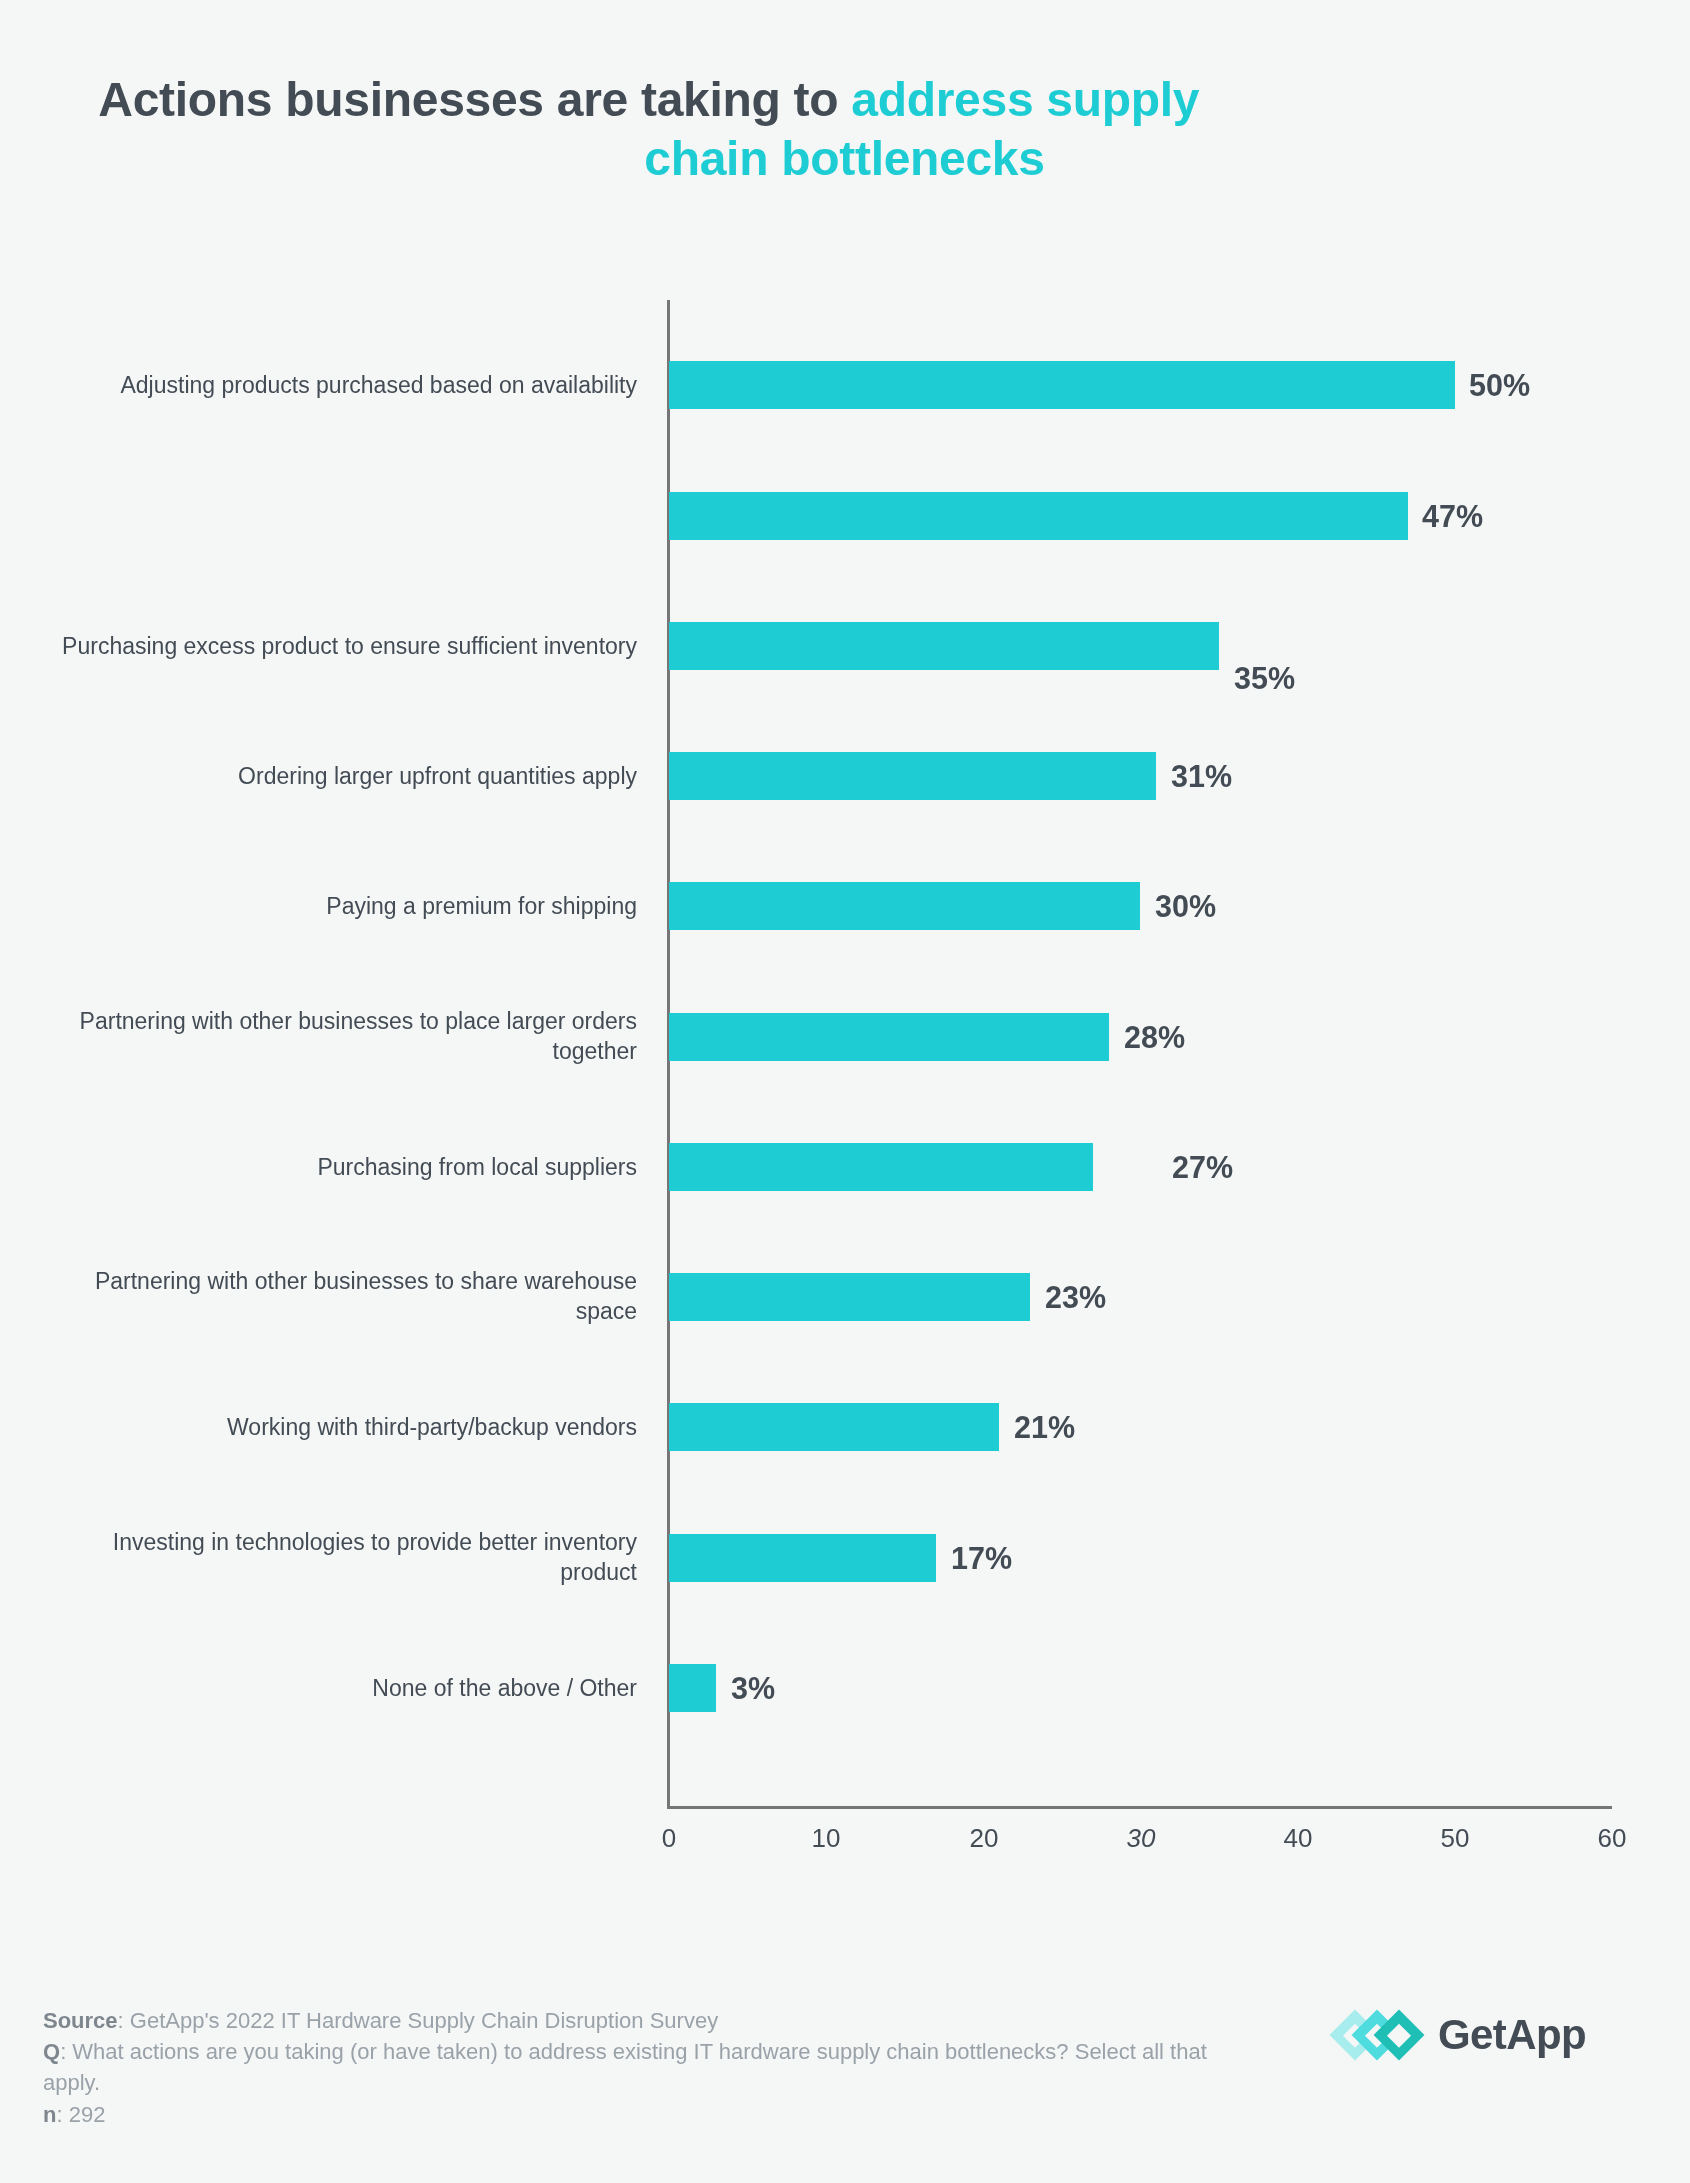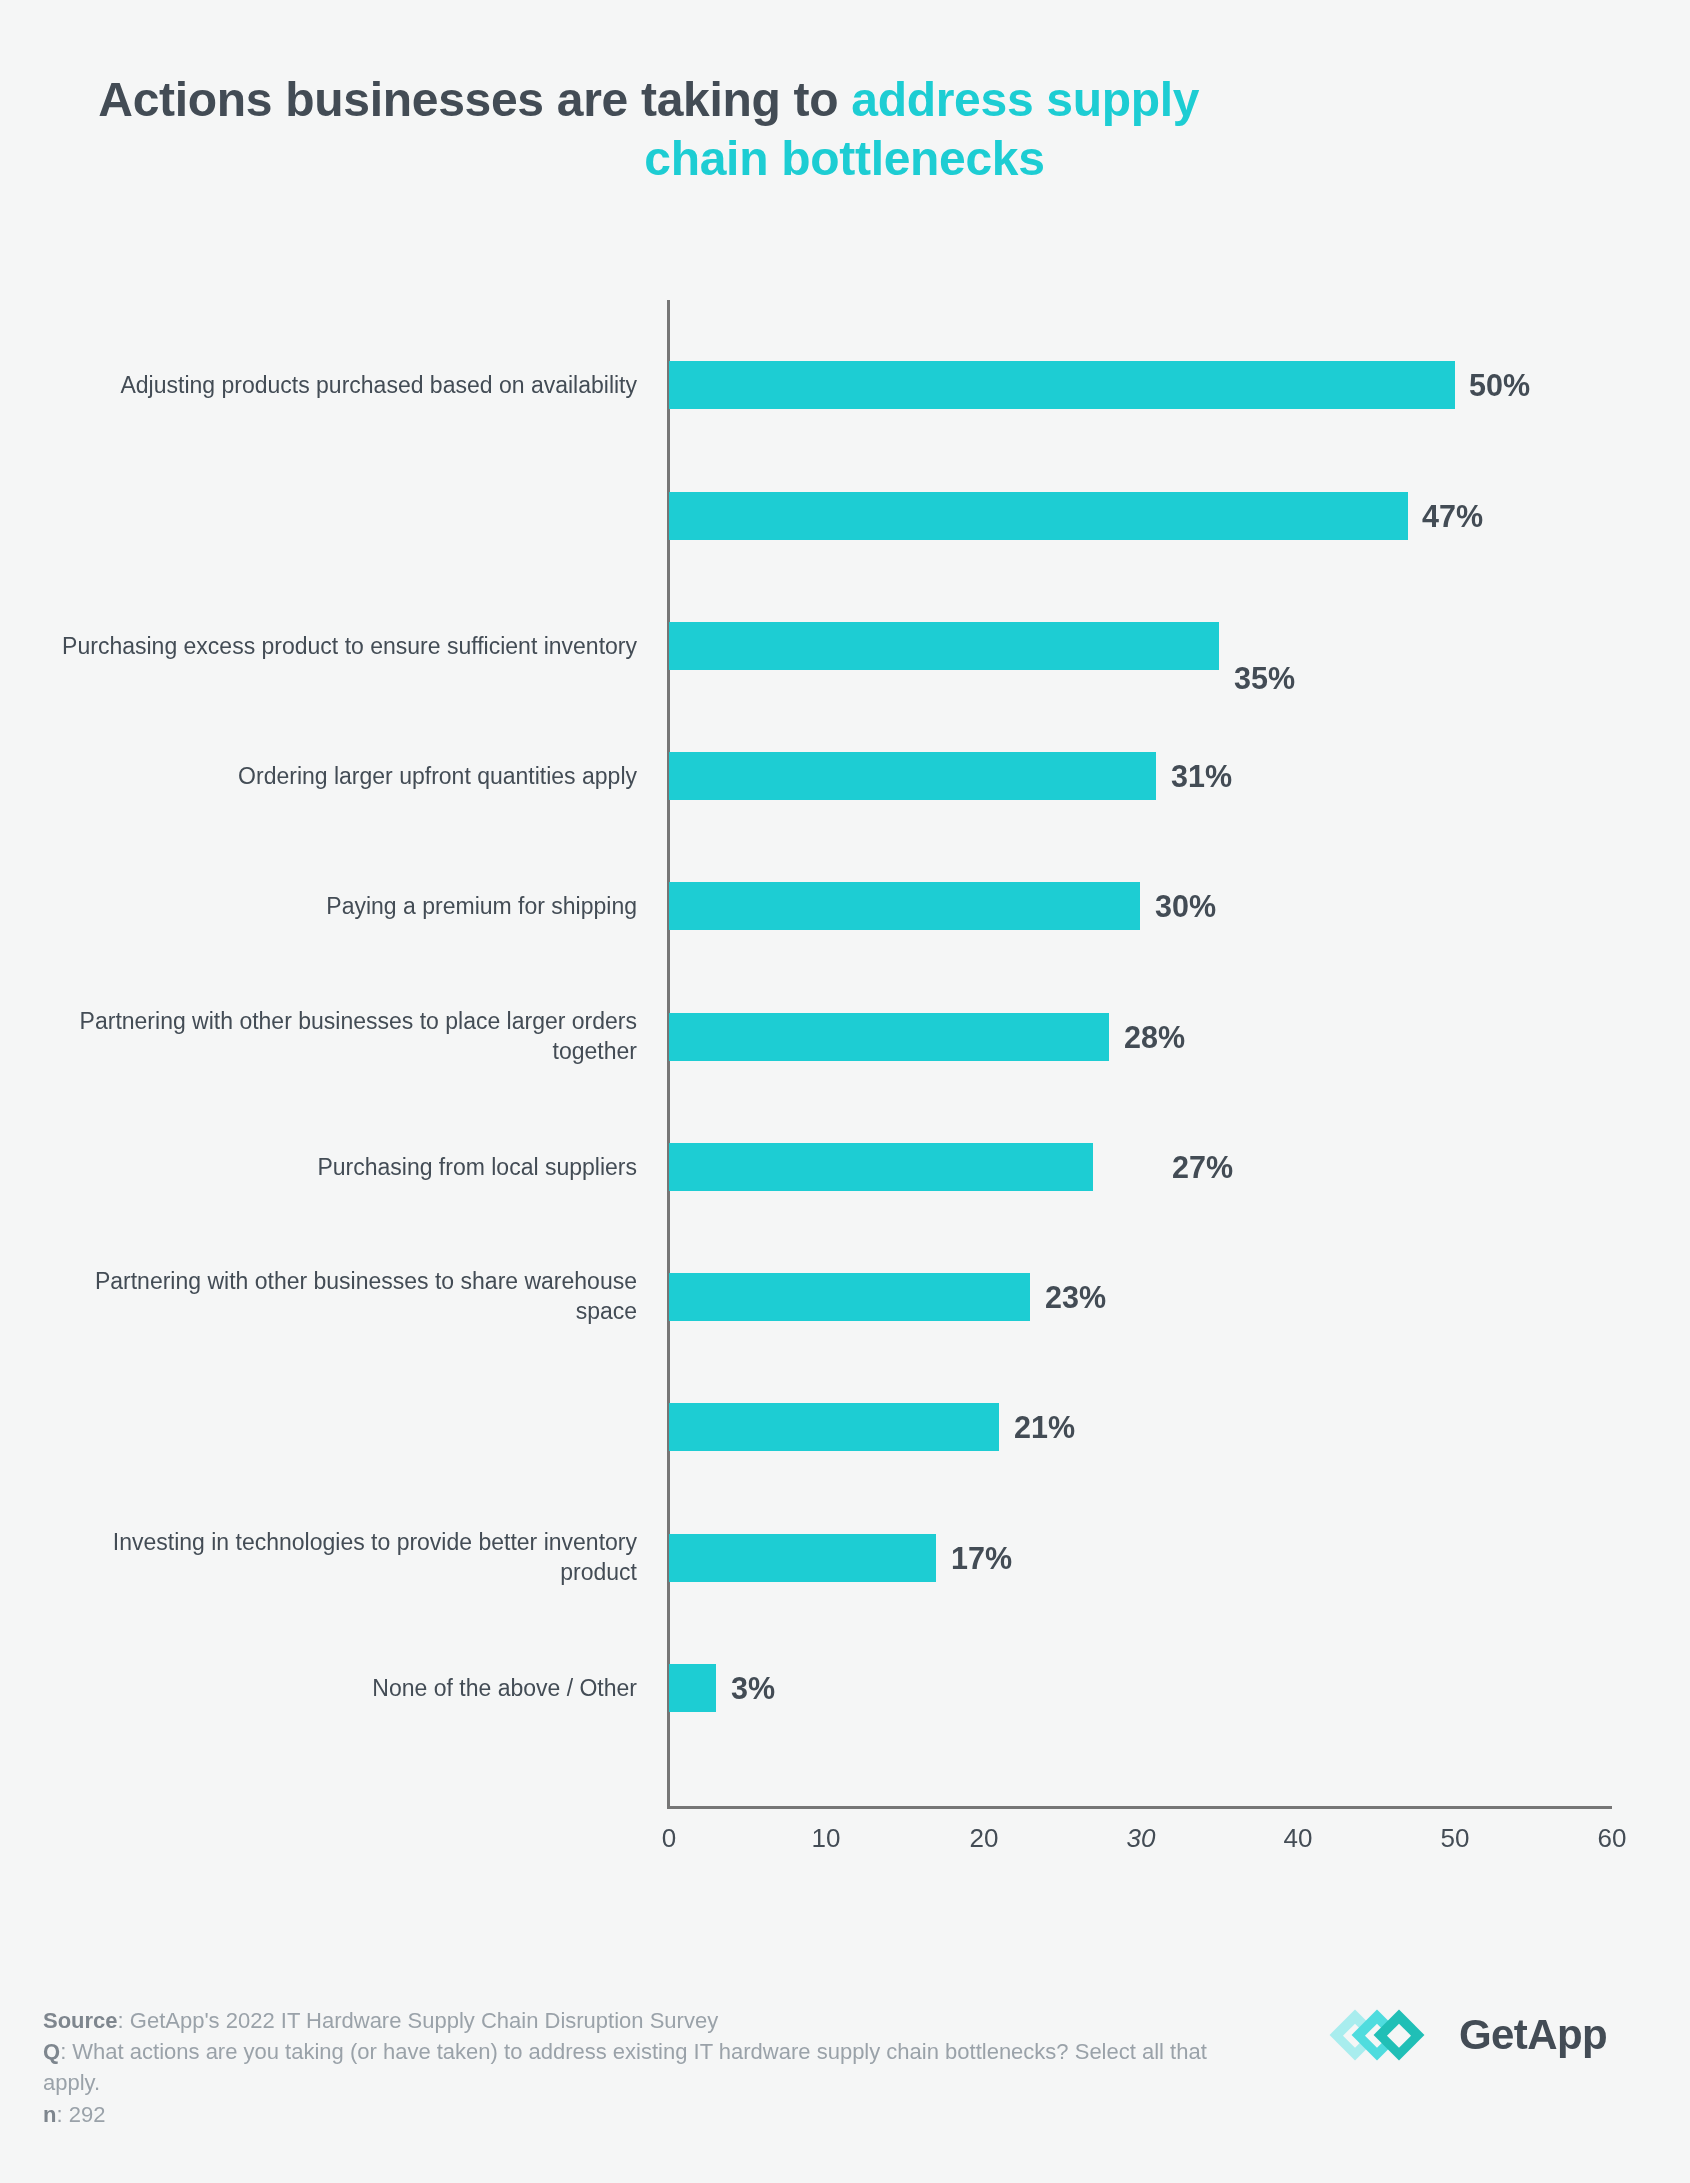--- a/index.html
+++ b/index.html
@@ -156,21 +156,20 @@
     top: 9.7px;
     left: 9.7px;
     background: #F5F6F6;
     transform: none;
   }
   .logo-text {
     font-size: 42px;
     font-weight: bold;
     letter-spacing: -0.6px;
     color: #434C55;
-    margin-left: 21px;
   }
 </style>
 </head>
 <body>
 
 <div class="infographic">
 
   <div class="title-block">
     <div class="title-line first">
       <span>Actions businesses are taking to </span><span class="title-accent">address supply</span>
@@ -217,20 +216,21 @@
           <div class="row-label">Purchasing from local suppliers</div>
           <div class="bar" style="width: 424px; background: rgb(29, 205, 211);"></div>
           <div class="bar-value" style="left: 1172px;">27%</div>
         </div>
         <div class="row" style="top: 1249px; height: 95px;">
           <div class="row-label">Partnering with other businesses to share warehouse space</div>
           <div class="bar" style="width: 361px; background: rgb(29, 205, 211);"></div>
           <div class="bar-value" style="left: 1045px;">23%</div>
         </div>
         <div class="row" style="top: 1379px; height: 95px;">
+          <div class="row-label">Working with third-party/backup vendors</div>
           <div class="bar" style="width: 330px; background: rgb(29, 205, 211);"></div>
           <div class="bar-value" style="left: 1014px;">21%</div>
         </div>
         <div class="row" style="top: 1510px; height: 95px;">
           <div class="row-label">Investing in technologies to provide better inventory product</div>
           <div class="bar" style="width: 267px; background: rgb(29, 205, 211);"></div>
           <div class="bar-value" style="left: 951px;">17%</div>
         </div>
         <div class="row" style="top: 1640px; height: 95px;">
           <div class="row-label">None of the above / Other</div>

